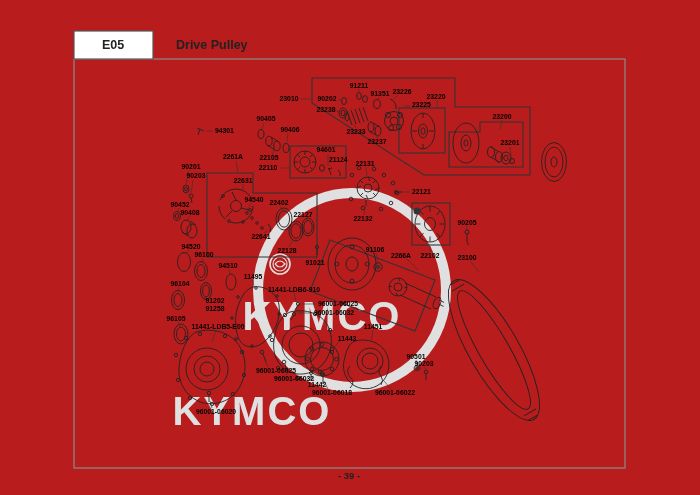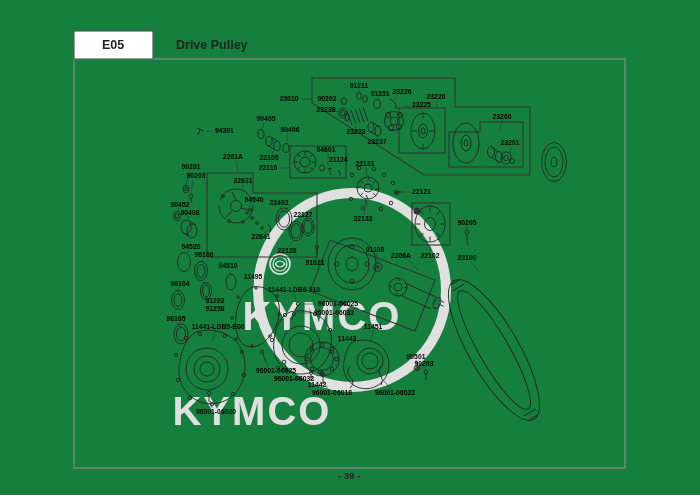--- a/index.html
+++ b/index.html
@@ -1,16 +1,16 @@
 <!DOCTYPE html>
 <html><head>
 <meta charset="utf-8">
 <style>
   html,body{margin:0;padding:0;background:#fff}
-  .page{position:relative;width:700px;height:495px;background:#15803d;font-family:"Liberation Sans",sans-serif;overflow:hidden}
+  .page{position:relative;width:700px;height:495px;background:#b91c1c;font-family:"Liberation Sans",sans-serif;overflow:hidden}
   svg{position:absolute;left:0;top:0}
   .frame{stroke:#8a8a8a;fill:none;stroke-width:1.2}
   .hdrbox{stroke:#555;fill:#fff;stroke-width:1.2}
   .hdrtxt{font:bold 12.5px "Liberation Sans",sans-serif;fill:#222}
   .foottxt{font:bold 9.5px "Liberation Sans",sans-serif;fill:#222}
   .wm{fill:#e0e0e0;font-family:"Liberation Sans",sans-serif;font-weight:bold;letter-spacing:2px}
   .wmline{stroke:#e0e0e0;fill:none}
   .boxline{stroke:#333;fill:none;stroke-width:1.1}
   .art{stroke:#222;fill:none;stroke-width:0.9}
   .plabel{font:bold 6.8px "Liberation Sans",sans-serif;fill:#000}

